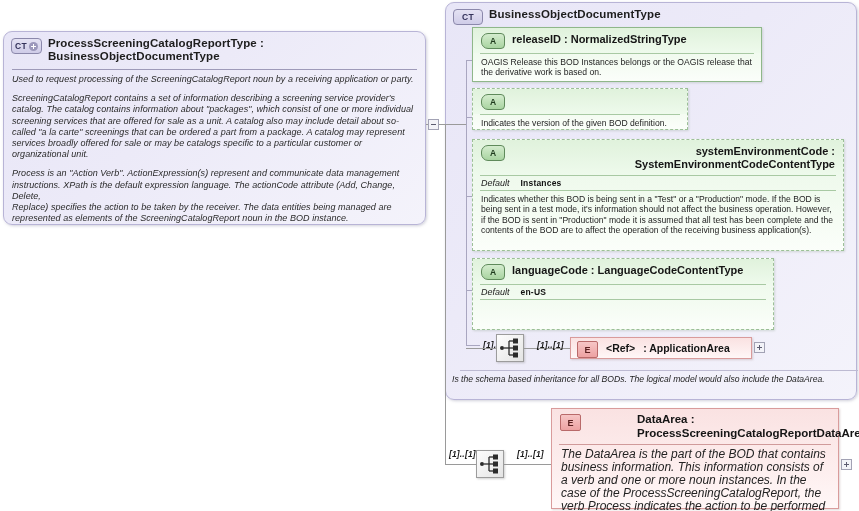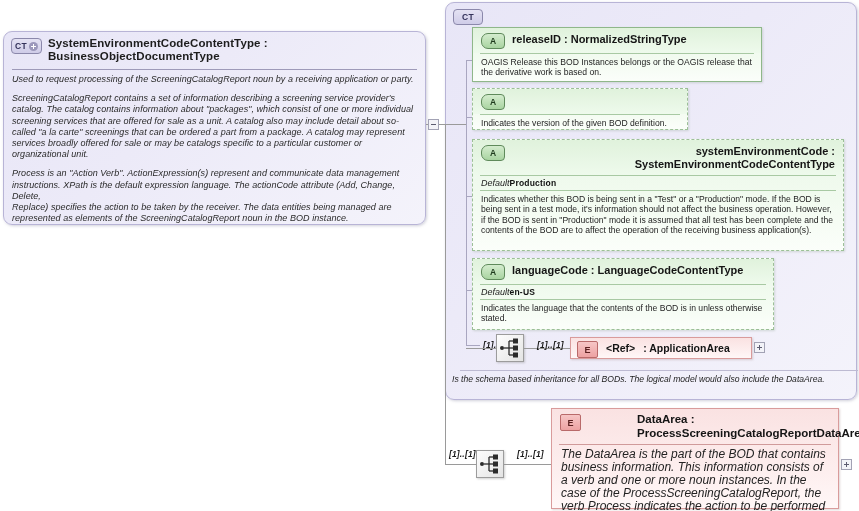--- a/index.html
+++ b/index.html
@@ -87,21 +87,21 @@
     width:22px;height:14px;margin-top:1px;
     border:1px solid #5f8a5b;
     border-radius:7px 4px 4px 7px;
     background:linear-gradient(#d4ecce,#a9d4a1);
     font-size:8.5px;font-weight:bold;color:#1e3a1c;
     display:flex;align-items:center;justify-content:center;
     line-height:12px;
   }
   .attr-sep{height:1px;background:#a8c9a3;margin:0 7px;}
   .default-row{
-    display:flex;align-items:baseline;
+    display:flex;gap:11px;align-items:baseline;
     padding:2px 8px 2px 8px;
     font-size:9px;
   }
   .default-label{font-style:italic;color:#222;}
   .default-value{font-weight:bold;color:#111;font-size:8.5px;letter-spacing:.2px;}
   .attr-doc{
     font-size:8.6px;color:#232323;
     line-height:10.4px;padding:3px 9px 5px 8px;
   }
 
@@ -162,20 +162,21 @@
 </head>
 <body>
 
 <div class="canvas">
 
   <div class="ct-box" id="baseBox" style="left:445px;top:2px;width:412px;height:398px;">
     <div class="ct-header">
       <span class="ct-icon">
         <span>CT</span>
       </span>
+      <span class="ct-title">BusinessObjectDocumentType</span>
     </div>
   </div>
 
   <div class="ln v tree" style="left:466px;top:60px;width:1px;height:285px;"></div>
 
   <div class="ln h tree" style="left:466px;top:60px;width:14px;height:1px;"></div>
   <div class="ln h tree" style="left:466px;top:117px;width:14px;height:1px;"></div>
   <div class="ln h tree" style="left:466px;top:196px;width:14px;height:1px;"></div>
   <div class="ln h tree" style="left:466px;top:290px;width:14px;height:1px;"></div>
   <div class="ln h tree" style="left:466px;top:345px;width:14px;height:1px;"></div>
@@ -204,40 +205,39 @@
   <div class="attr" style="left:472px;top:139px;width:372px;height:112px;">
     <div class="attr-head">
       <span class="a-icon">
         <span>A</span>
       </span>
       <span class="attr-name">systemEnvironmentCode : SystemEnvironmentCodeContentType</span>
     </div>
     <div class="attr-sep"></div>
     <div class="default-row">
       <span class="default-label">Default</span>
-      <span class="default-value">Production</span>
+      <span class="default-value">Instances</span>
     </div>
     <div class="attr-sep"></div>
     <div class="attr-doc">Indicates whether this BOD is being sent in a "Test" or a "Production" mode. If the BOD is being sent in a test mode, it's information should not affect the business operation. However, if the BOD is sent in "Production" mode it is assumed that all test has been complete and the contents of the BOD are to affect the operation of the receiving business application(s).</div>
   </div>
 
   <div class="attr" style="left:472px;top:258px;width:302px;height:72px;">
     <div class="attr-head">
       <span class="a-icon">
         <span>A</span>
       </span>
       <span class="attr-name">languageCode : LanguageCodeContentType</span>
     </div>
     <div class="attr-sep"></div>
     <div class="default-row">
       <span class="default-label">Default</span>
       <span class="default-value">en-US</span>
     </div>
     <div class="attr-sep"></div>
-    <div class="attr-doc">Indicates the language that the contents of the BOD is in unless otherwise stated.</div>
   </div>
 
   <div class="card" style="left:483px;top:340px;">[1]..[1]</div>
 
   <div class="ln h" style="left:466px;top:348px;width:30px;height:1px;"></div>
 
   <div class="seq" style="left:496px;top:334px;">
     <svg width="26" height="26" viewBox="0 0 26 26">
       <circle cx="5" cy="13" r="2" fill="#2b2b2b"></circle>
       <line x1="7" y1="13" x2="12" y2="13" stroke="#2b2b2b" stroke-width="1.3"></line>
@@ -267,21 +267,21 @@
 
   <div class="sep-light" style="position:absolute;left:452px;top:370px;width:398px;"></div>
   <div style="position:absolute;left:452px;top:374px;width:392px;font-size:8.6px;font-style:italic;color:#232323;line-height:10.6px;">Is the schema based inheritance for all BODs. The logical model would also include the DataArea.</div>
 
   <div class="ct-box" style="left:3px;top:31px;width:423px;height:194px;">
     <div class="ct-header">
       <span class="ct-icon">
         <span>CT</span>
         <span class="plusmark"></span>
       </span>
-      <span class="ct-title" style="width:360px;">SystemEnvironmentCodeContentType : BusinessObjectDocumentType</span>
+      <span class="ct-title" style="width:360px;">ProcessScreeningCatalogReportType : BusinessObjectDocumentType</span>
     </div>
     <div class="sep" style="margin-top:2px;"></div>
     <div class="doc">
       <p>Used to request processing of the ScreeningCatalogReport noun by a receiving application or party.</p>
       <p>ScreeningCatalogReport contains a set of information describing a screening service provider's catalog. The catalog contains information about "packages", which consist of one or more individual screening services that are offered for sale as a unit. A catalog also may include detail about so-called "a la carte" screenings that can be ordered a part from a package. A catalog may represent services broadly offered for sale or may be catalogs specific to a particular customer or organizational unit.</p>
       <p style="margin-bottom:0;">Process is an "Action Verb". ActionExpression(s) represent and communicate data management instructions. XPath is the default expression language. The actionCode attribute (Add, Change, Delete,</p>
       <p style="margin-bottom:0;">Replace) specifies the action to be taken by the receiver. The data entities being managed are represented as elements of the ScreeningCatalogReport noun in the BOD instance.</p>
     </div>
   </div>
 

